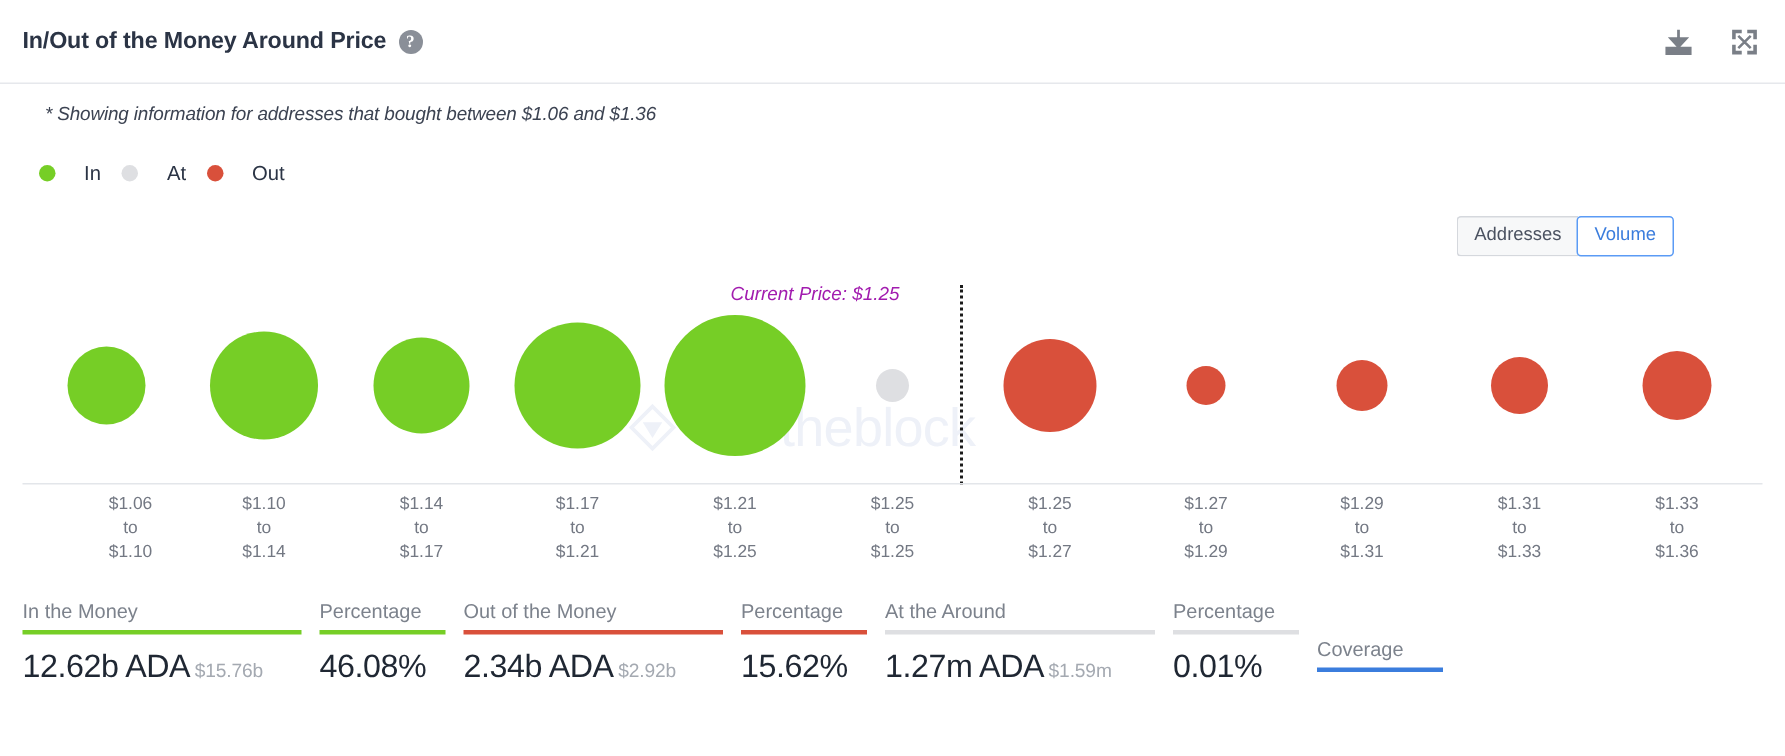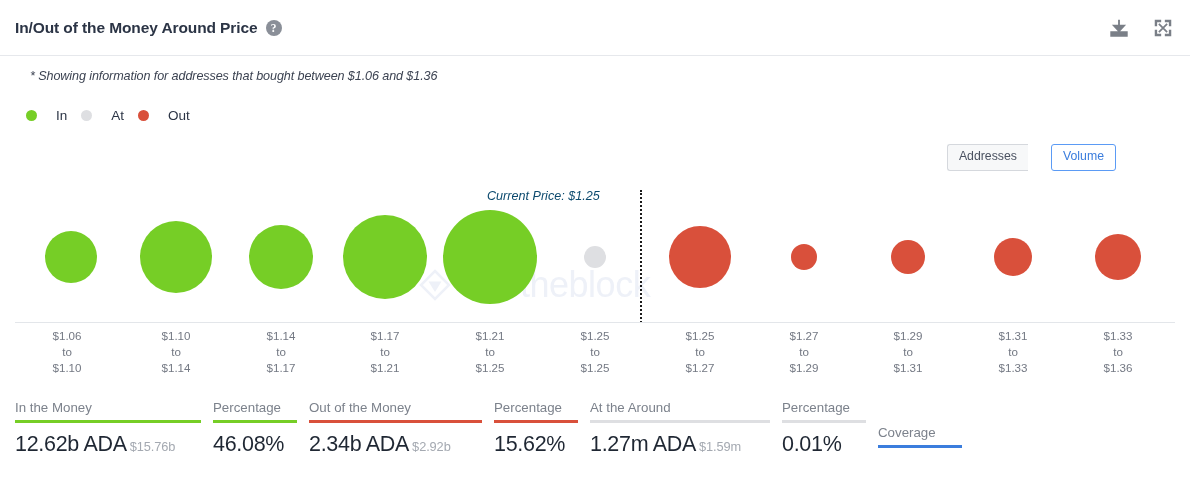--- a/index.html
+++ b/index.html
@@ -47,21 +47,21 @@
     position: absolute; left: 26px; top: 108px;
     display: flex; align-items: center; gap: 6px;
   }
   .lg-item { display: flex; align-items: center; gap: 19px; margin-right: 8px; cursor: pointer; }
   .lg-dot { width: 11px; height: 11px; border-radius: 50%; }
   .lg-label { font-size: 13.5px; color: #2b3445; }
 
   
   .toggle {
     position: absolute; right: 14px; top: 144px;
-    display: flex; align-items: stretch; gap: 24px;
+    display: flex; align-items: stretch;
   }
   .tbtn {
     font-size: 12.3px; padding: 5px 11px 6px 11px;
     border: 1px solid #d5d8dd; background: #f7f8f9; color: #4b5261;
     cursor: pointer; line-height: 1.1;
   }
   .tbtn.first { border-radius: 3px 0 0 3px; border-right: none; }
   .tbtn.active {
     background: #ffffff; border: 1px solid #5b9bf5; color: #3b7ddd;
     border-radius: 3px; z-index: 2; margin-left: -1px;
@@ -70,21 +70,21 @@
     position: absolute; left: 415px; top: 265px;
     display: flex; align-items: center; gap: 9px;
     pointer-events: none; user-select: none;
   }
   .wm-text {
     font-size: 36px; color: #eef1f8; font-weight: 400; letter-spacing: -0.5px;
     line-height: 1;
   }
   .cur-price {
     position: absolute; left: 487px; top: 189px;
-    font-size: 12.6px; font-style: italic; color: #0c4a6e;
+    font-size: 12.6px; font-style: italic; color: #a21caf;
   }
   .dotted {
     position: absolute; left: 640px; top: 190px;
     width: 0; height: 133px;
     border-left: 2.5px dotted #1b1b1b;
   }
   .bubble { position: absolute; border-radius: 50%; }
 
   .axisline {
     position: absolute; left: 15px; top: 322px; width: 1160px; height: 1px;
@@ -182,21 +182,21 @@
       <div class="bubble" style="left: 584px; top: 246px; width: 22px; height: 22px; background: rgb(222, 223, 226);"></div>
       <div class="bubble" style="left: 669px; top: 226px; width: 62px; height: 62px; background: rgb(217, 80, 59);"></div>
       <div class="bubble" style="left: 791px; top: 244px; width: 26px; height: 26px; background: rgb(217, 80, 59);"></div>
       <div class="bubble" style="left: 891px; top: 240px; width: 34px; height: 34px; background: rgb(217, 80, 59);"></div>
       <div class="bubble" style="left: 994px; top: 238px; width: 38px; height: 38px; background: rgb(217, 80, 59);"></div>
       <div class="bubble" style="left: 1095px; top: 234px; width: 46px; height: 46px; background: rgb(217, 80, 59);"></div>
     </div>
 
   <div class="axisline"></div>
   <div class="axis" id="axis">
-      <div class="ax-tick" style="left: 12px; text-align: center;">
+      <div class="ax-tick" style="left: 32px; text-align: center;">
         <div>$1.06</div>
         <div>to</div>
         <div>$1.10</div>
       </div>
       <div class="ax-tick" style="left: 121px;">
         <div>$1.10</div>
         <div>to</div>
         <div>$1.14</div>
       </div>
       <div class="ax-tick" style="left: 226px;">

